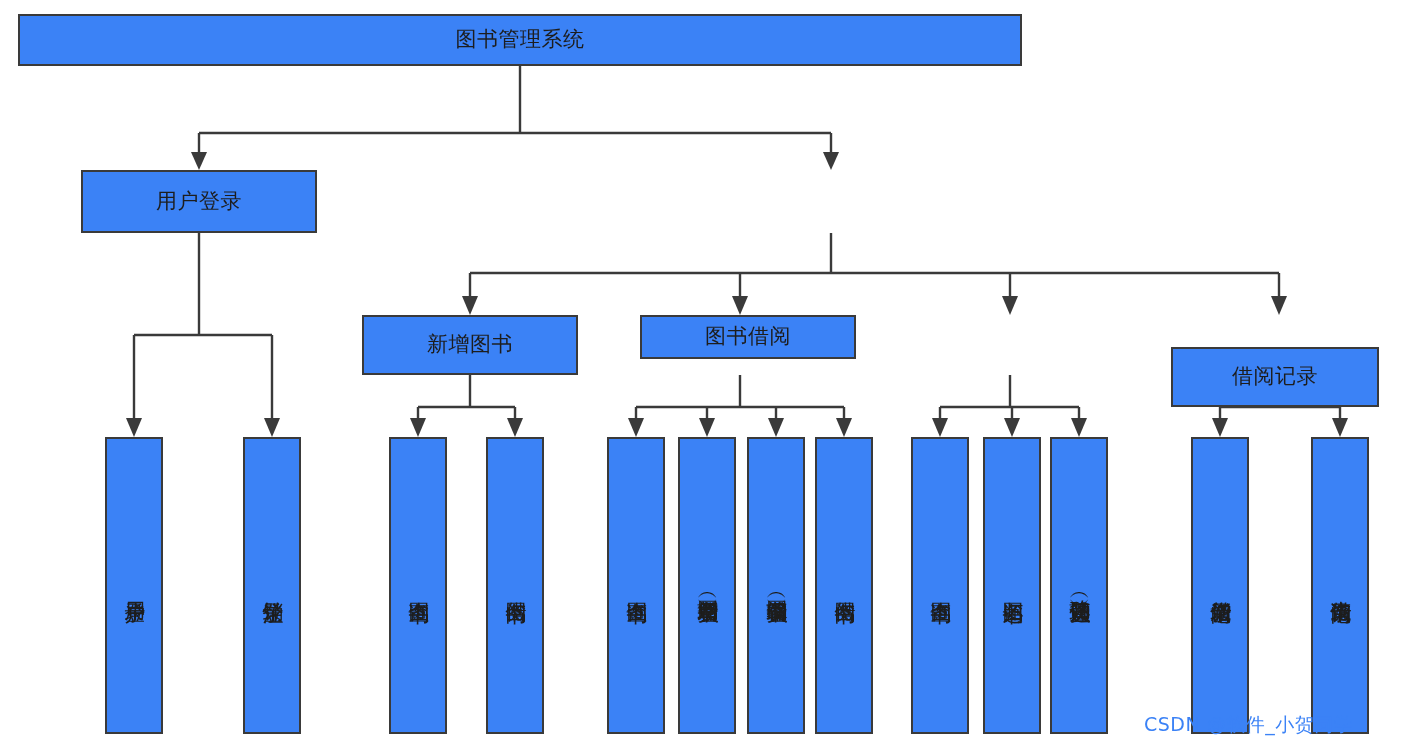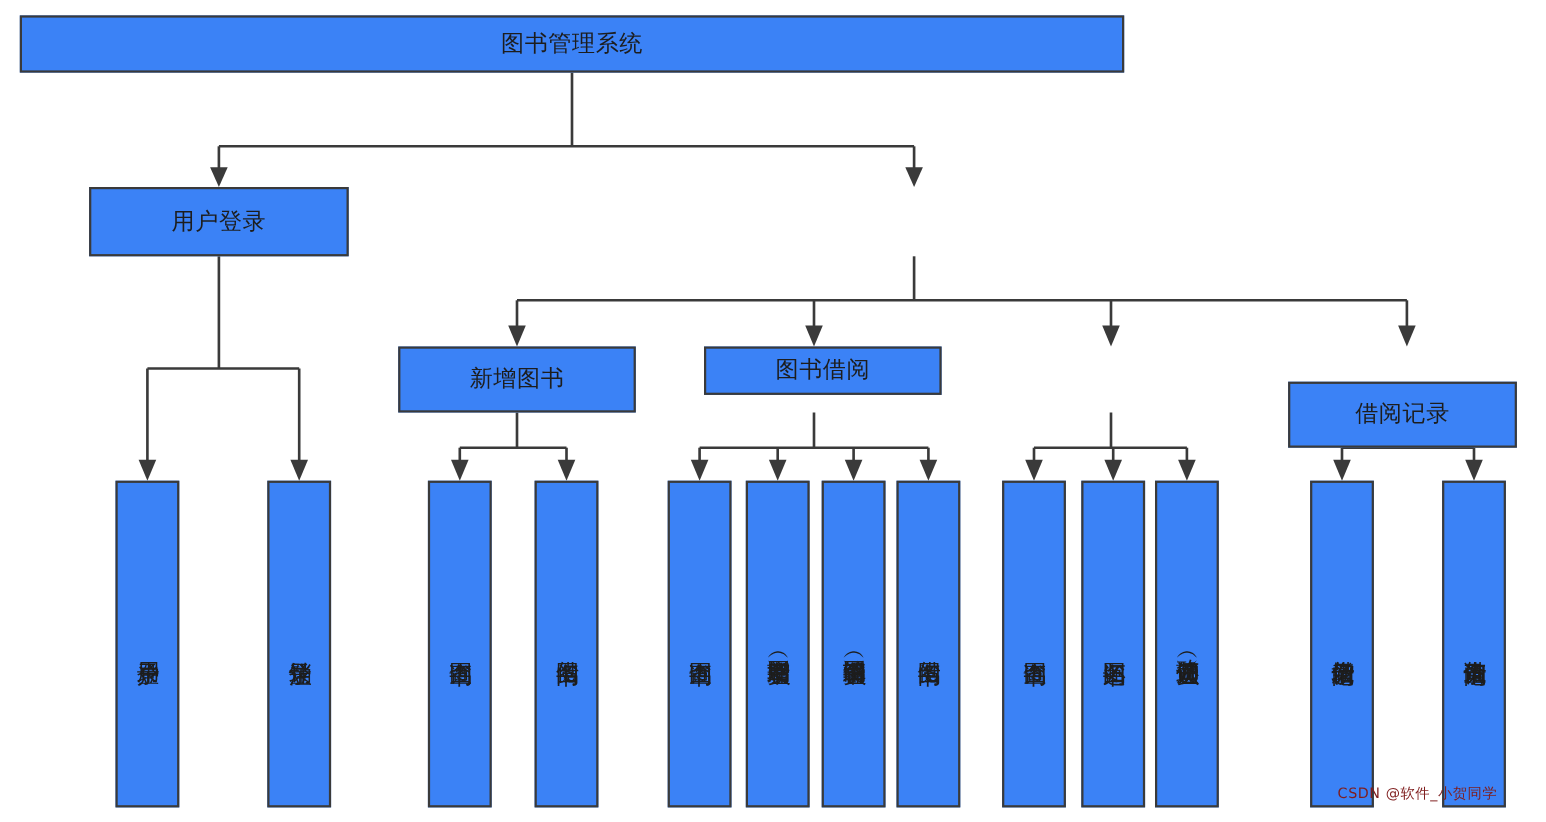--- a/index.html
+++ b/index.html
@@ -54,24 +54,24 @@
     height: 747px;
     pointer-events: none;
   }
   svg.links path, svg.links line {
     stroke: #3a3a3a;
     stroke-width: 2.4;
     fill: none;
   }
   .watermark {
     position: absolute;
-    left: 1216px;
+    left: 1144px;
     top: 712px;
-    font-size: 13px;
-    color: #7f1d1d;
+    font-size: 19px;
+    color: #3b82f6;
     white-space: nowrap;
     letter-spacing: 0.5px;
   }
 </style>
 </head>
 <body>
 
 <div id="canvas">
 
   <svg class="links" viewBox="0 0 1405 747">

